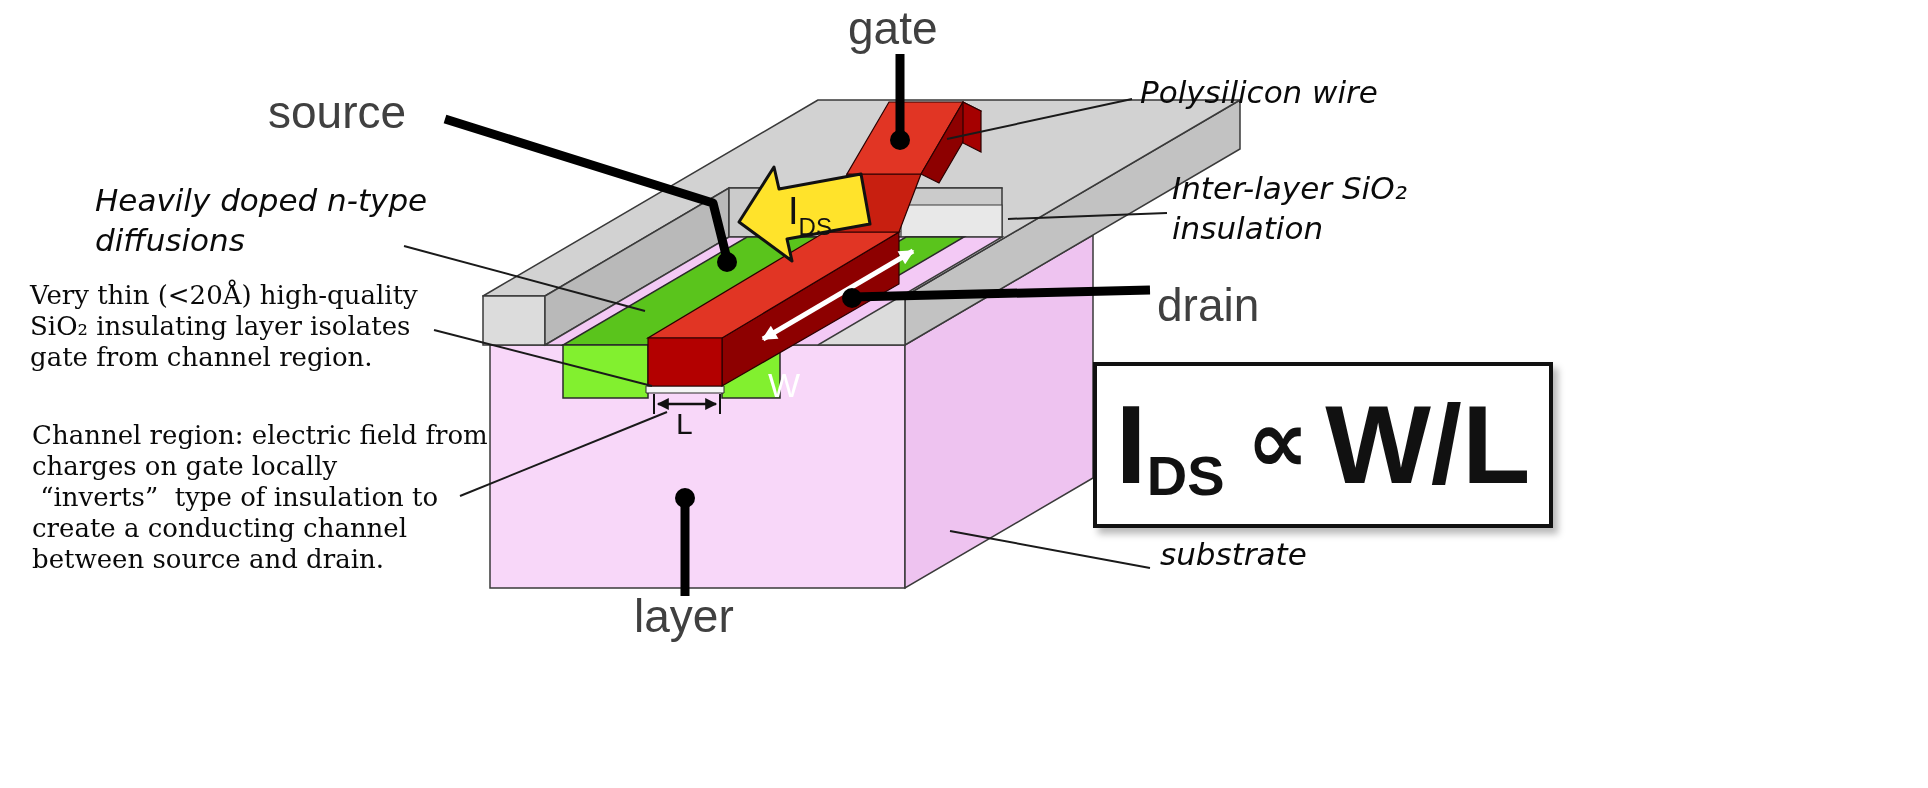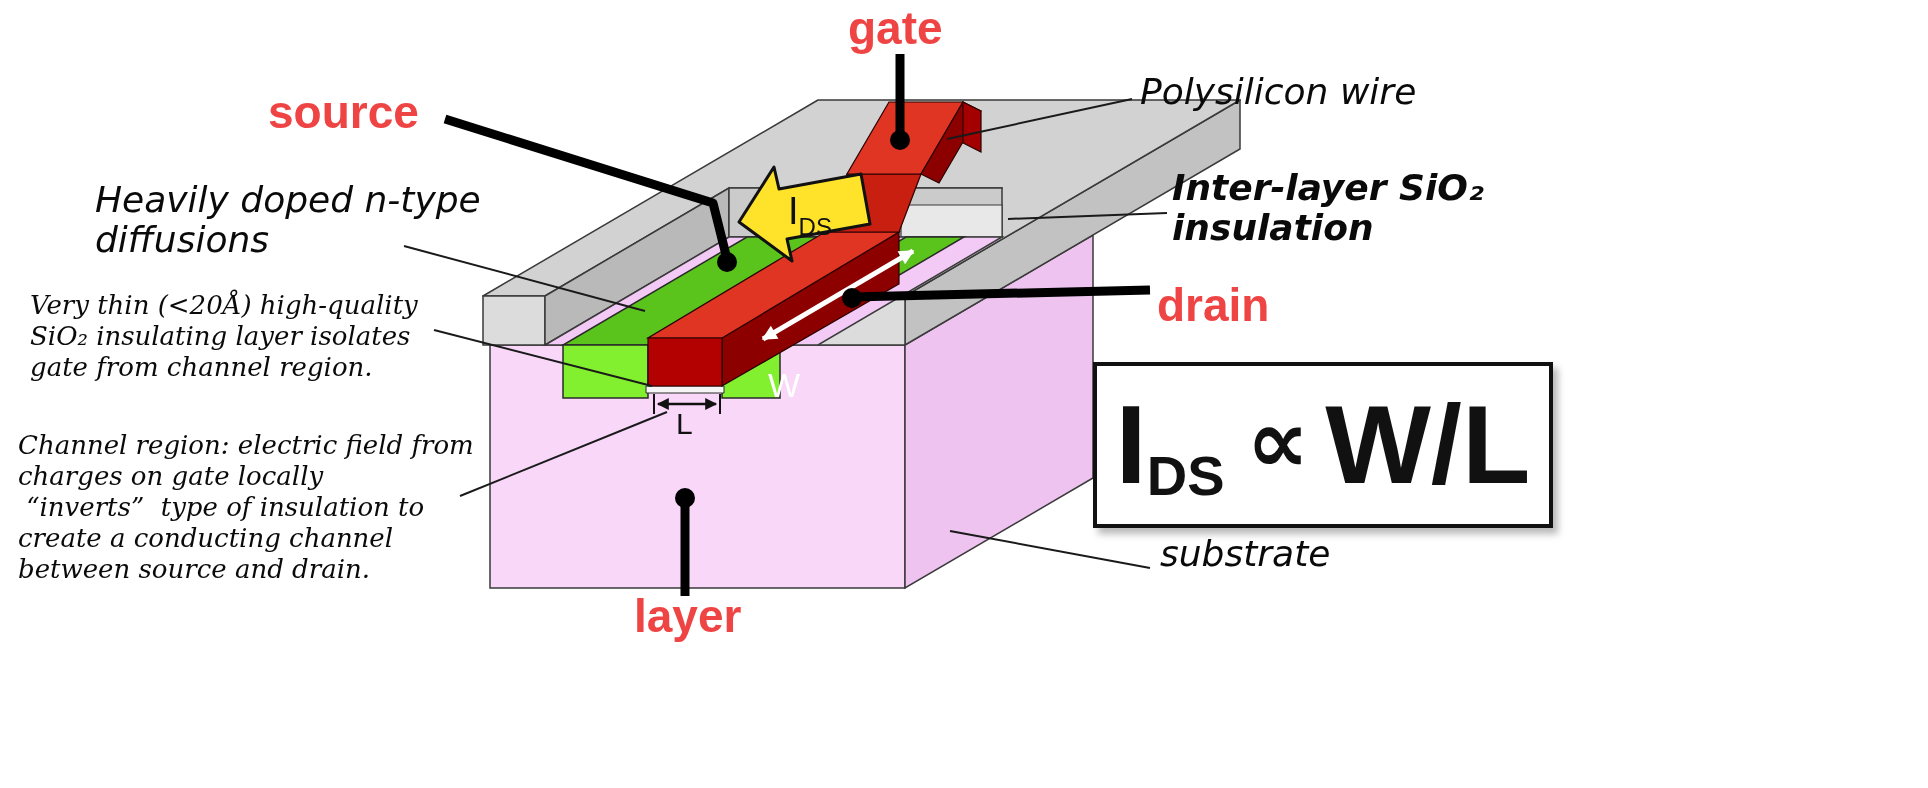--- a/index.html
+++ b/index.html
@@ -1,24 +1,24 @@
 <!DOCTYPE html>
 <html><head>
 <meta charset="utf-8">
 <style>
   html,body{margin:0;padding:0;background:#ffffff;}
   #stage{position:relative;width:1928px;height:788px;background:#ffffff;overflow:hidden;
          font-family:"Liberation Sans",sans-serif;color:#111;}
   #diagram-svg{position:absolute;left:0;top:0;}
   .abs{position:absolute;}
-  .term{font-weight:700;font-size:46px;line-height:48px;color:#ef4444;letter-spacing:0;}
-  .note-sans{font-style:italic;font-size:36px;line-height:40px;color:#0a0a0a;
+  .term{font-weight:400;font-size:46px;line-height:48px;color:#404040;letter-spacing:0;}
+  .note-sans{font-style:italic;font-size:31px;line-height:40px;color:#0a0a0a;
              font-family:"DejaVu Sans",sans-serif;}
-  .note-serif{font-style:italic;font-size:26px;line-height:31px;color:#0a0a0a;
-              font-family:"DejaVu Serif",serif;margin-top:10px;}
+  .note-serif{font-size:26px;line-height:31px;color:#0a0a0a;
+              font-family:"DejaVu Serif",serif;}
   .note-serif div{white-space:pre;}
   #formula-box{left:1093px;top:362px;width:452px;height:158px;background:#fff;
                border:4px solid #111;box-shadow:5px 6px 7px rgba(0,0,0,.28);
                display:flex;align-items:center;justify-content:center;}
   #formula-box .big{font-size:112px;font-weight:700;line-height:1;}
   #formula-box .sub{font-size:56px;font-weight:700;transform:translateY(30px);display:inline-block;}
   #formula-box .prop{font-size:88px;font-weight:700;margin:0 16px 0 22px;
                      font-family:"DejaVu Sans",sans-serif;transform:translateY(-4px);}
 </style>
 </head>
@@ -92,37 +92,37 @@
     <circle cx="685" cy="498" r="10" fill="#000"></circle>
   </svg>
 
   <div class="abs term" style="left:848px;top:4px;">gate</div>
   <div class="abs term" style="left:268px;top:88px;text-align:center;">source</div>
   <div class="abs term" style="left:1157px;top:281px;">drain</div>
   <div class="abs term" style="left:634px;top:592px;">layer</div>
 
   <div class="abs note-sans" style="left:1140px;top:72px;">Polysilicon wire</div>
 
-  <div class="abs note-sans" style="left:1172px;top:168px;font-weight:bold;">
+  <div class="abs note-sans" style="left:1172px;top:168px;">
     <div>Inter-layer SiO₂</div>
     <div>insulation</div>
   </div>
 
   <div class="abs note-sans" style="left:95px;top:180px;">
     <div>Heavily doped n-type</div>
     <div>diffusions</div>
   </div>
 
   <div class="abs note-serif" style="left:30px;top:280px;">
     <div>Very thin (&lt;20Å) high-quality</div>
     <div>SiO₂ insulating layer isolates</div>
     <div>gate from channel region.</div>
   </div>
 
-  <div class="abs note-serif" style="left:18px;top:420px;">
+  <div class="abs note-serif" style="left:32px;top:420px;">
     <div>Channel region: electric field from</div>
     <div>charges on gate locally</div>
     <div> “inverts”  type of insulation to</div>
     <div>create a conducting channel</div>
     <div>between source and drain.</div>
   </div>
 
   <div class="abs note-sans" style="left:1160px;top:534px;">
     <div>substrate</div>
   </div>

